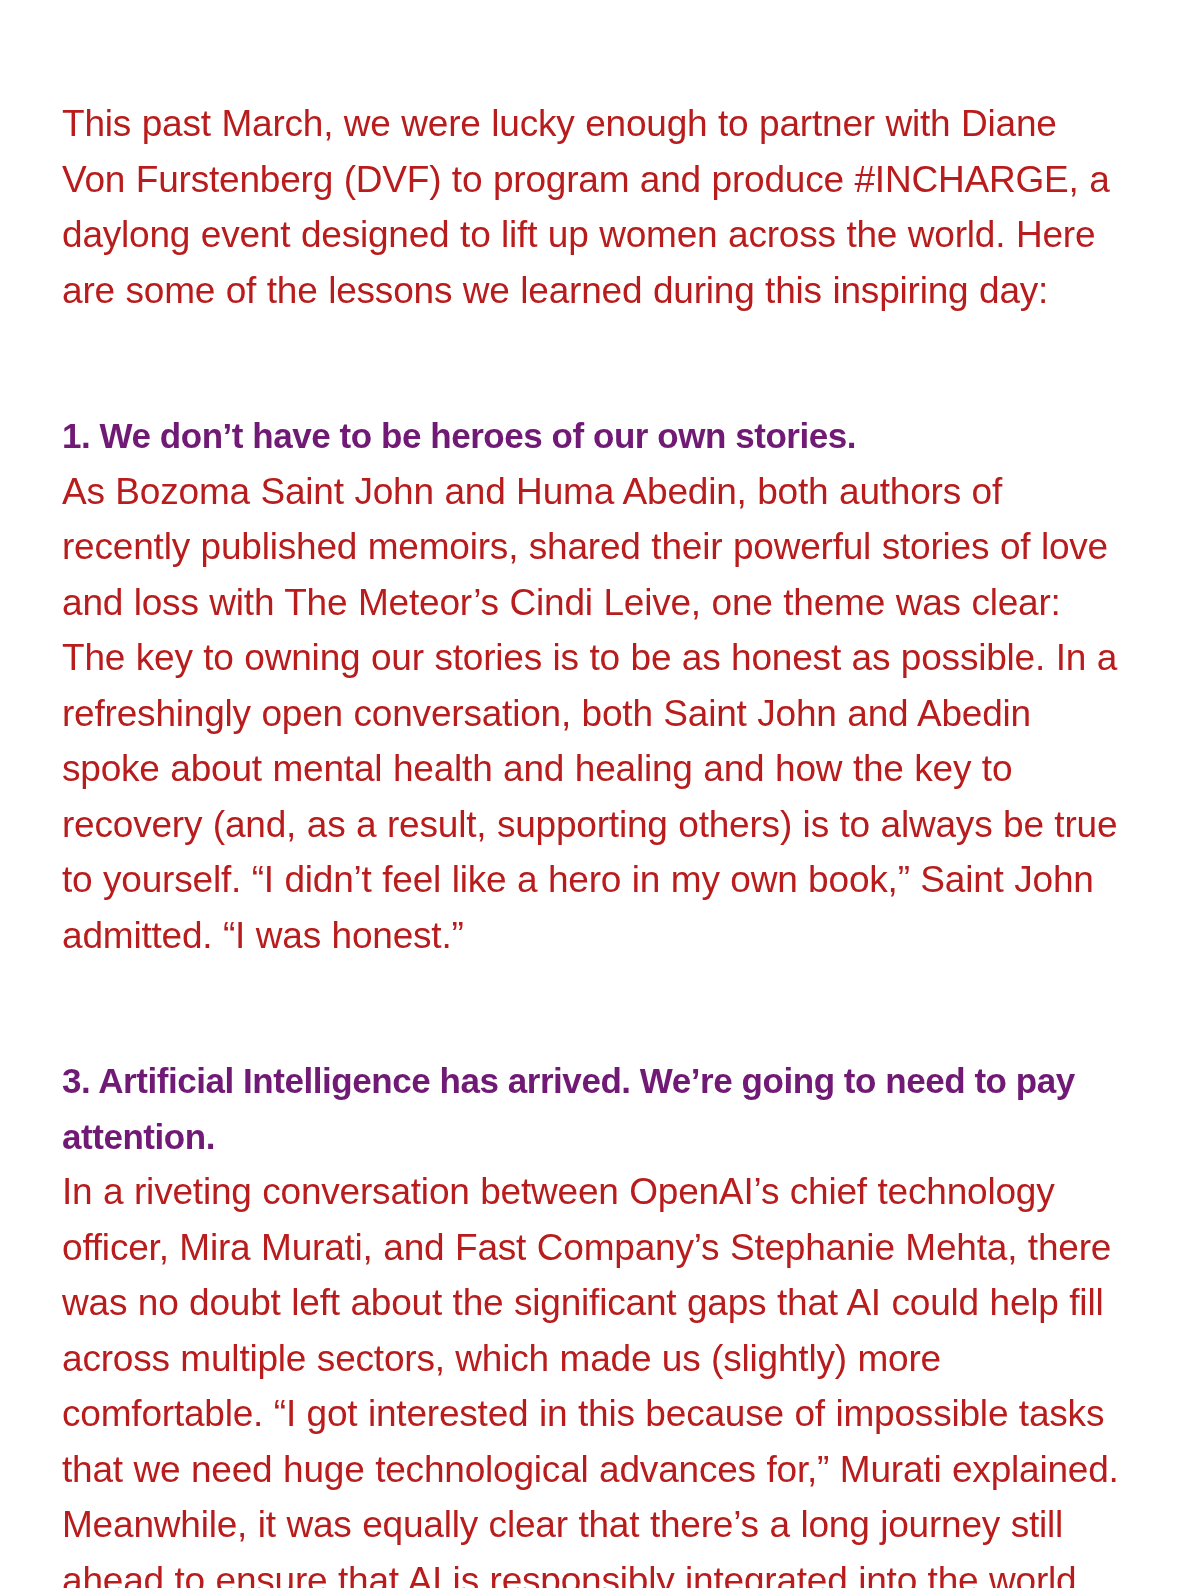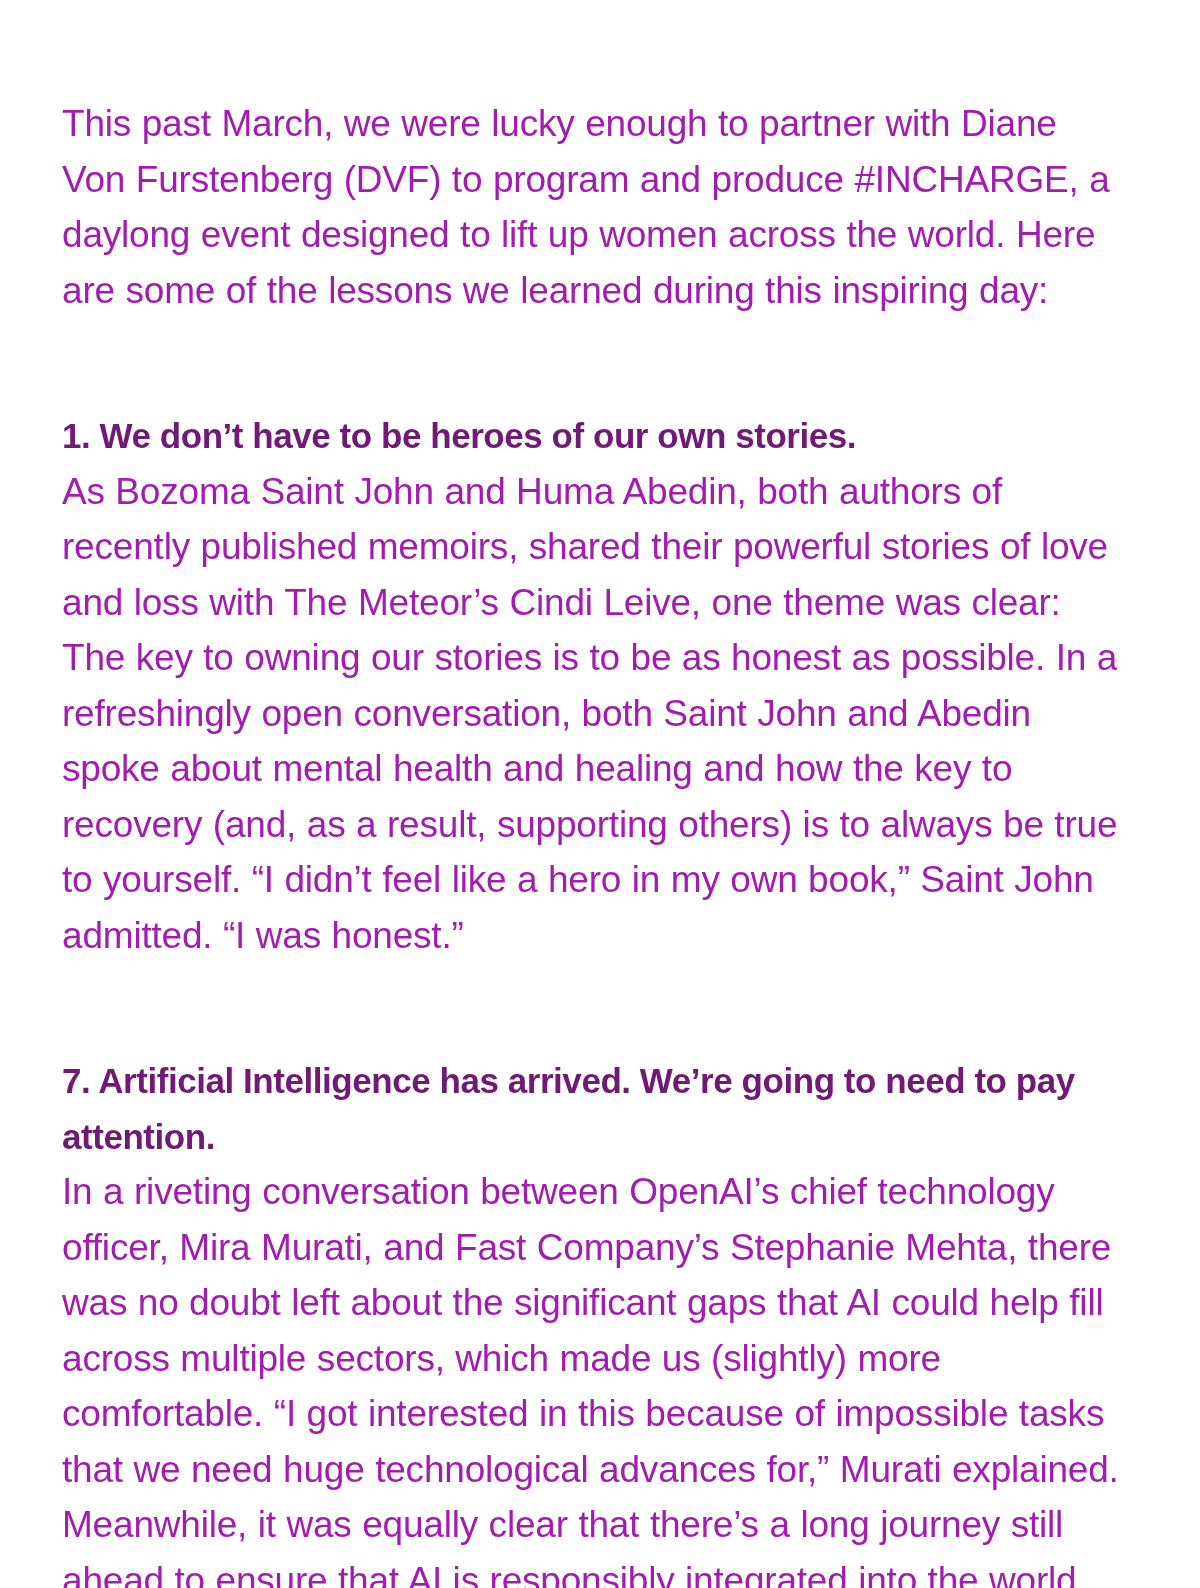--- a/index.html
+++ b/index.html
@@ -27,21 +27,21 @@
   .block {
     margin: 0;
   }
 
   .para {
     font-family: "Liberation Sans", sans-serif;
     font-size: 37px;
     line-height: 55.5px;
     font-weight: 400;
     letter-spacing: -0.2px;
-    color: #a21caf;
+    color: #b91c1c;
     margin: 0;
     max-width: 1068px;
     word-spacing: 0.5px;
   }
 
   .heading {
     font-family: "Liberation Sans", sans-serif;
     font-size: 35px;
     line-height: 55.5px;
     font-weight: 700;
@@ -68,17 +68,17 @@
   <p class="para intro-para block">This past March, we were lucky enough to partner with Diane Von Furstenberg (DVF) to program and produce #INCHARGE, a daylong event designed to lift up women across the world. Here are some of the lessons we learned during this inspiring day:</p>
 
   <div class="section-gap"></div>
 
   <h3 class="heading block">1. We don’t have to be heroes of our own stories.</h3>
 
   <p class="para block">As Bozoma Saint John and Huma Abedin, both authors of recently published memoirs, shared their powerful stories of love and loss with The Meteor’s Cindi Leive, one theme was clear: The key to owning our stories is to be as honest as possible. In a refreshingly open conversation, both Saint John and Abedin spoke about mental health and healing and how the key to recovery (and, as a result, supporting others) is to always be true to yourself. “I didn’t feel like a hero in my own book,” Saint John admitted. “I was honest.”</p>
 
   <div class="section-gap"></div>
 
-  <h3 class="heading block">7. Artificial Intelligence has arrived. We’re going to need to pay attention.</h3>
+  <h3 class="heading block">3. Artificial Intelligence has arrived. We’re going to need to pay attention.</h3>
 
   <p class="para block">In a riveting conversation between OpenAI’s chief technology officer, Mira Murati, and Fast Company’s Stephanie Mehta, there was no doubt left about the significant gaps that AI could help fill across multiple sectors, which made us (slightly) more comfortable. “I got interested in this because of impossible tasks that we need huge technological advances for,” Murati explained. Meanwhile, it was equally clear that there’s a long journey still ahead to ensure that AI is responsibly integrated into the world.</p>
 
 </article>
 
 </body></html>

